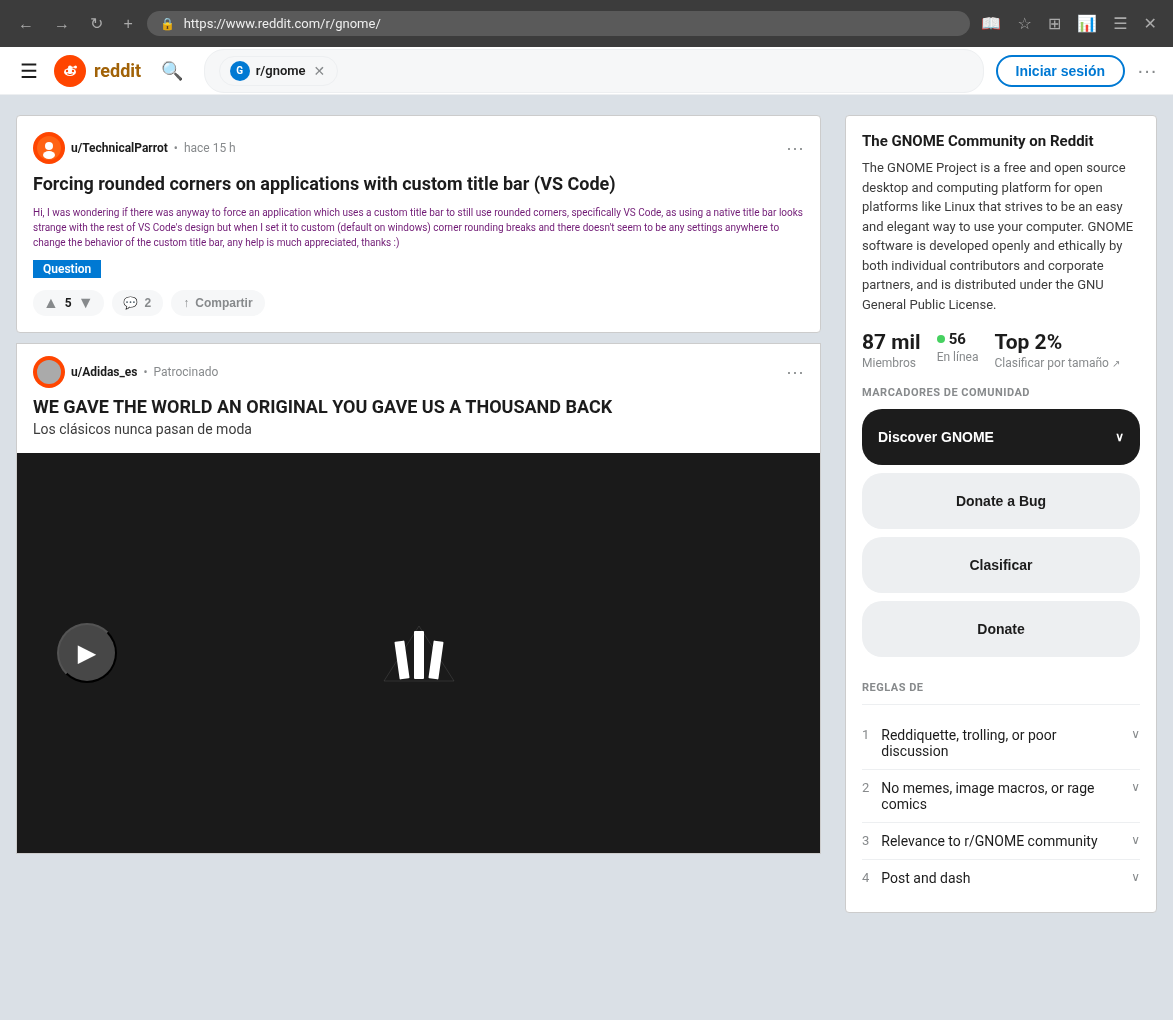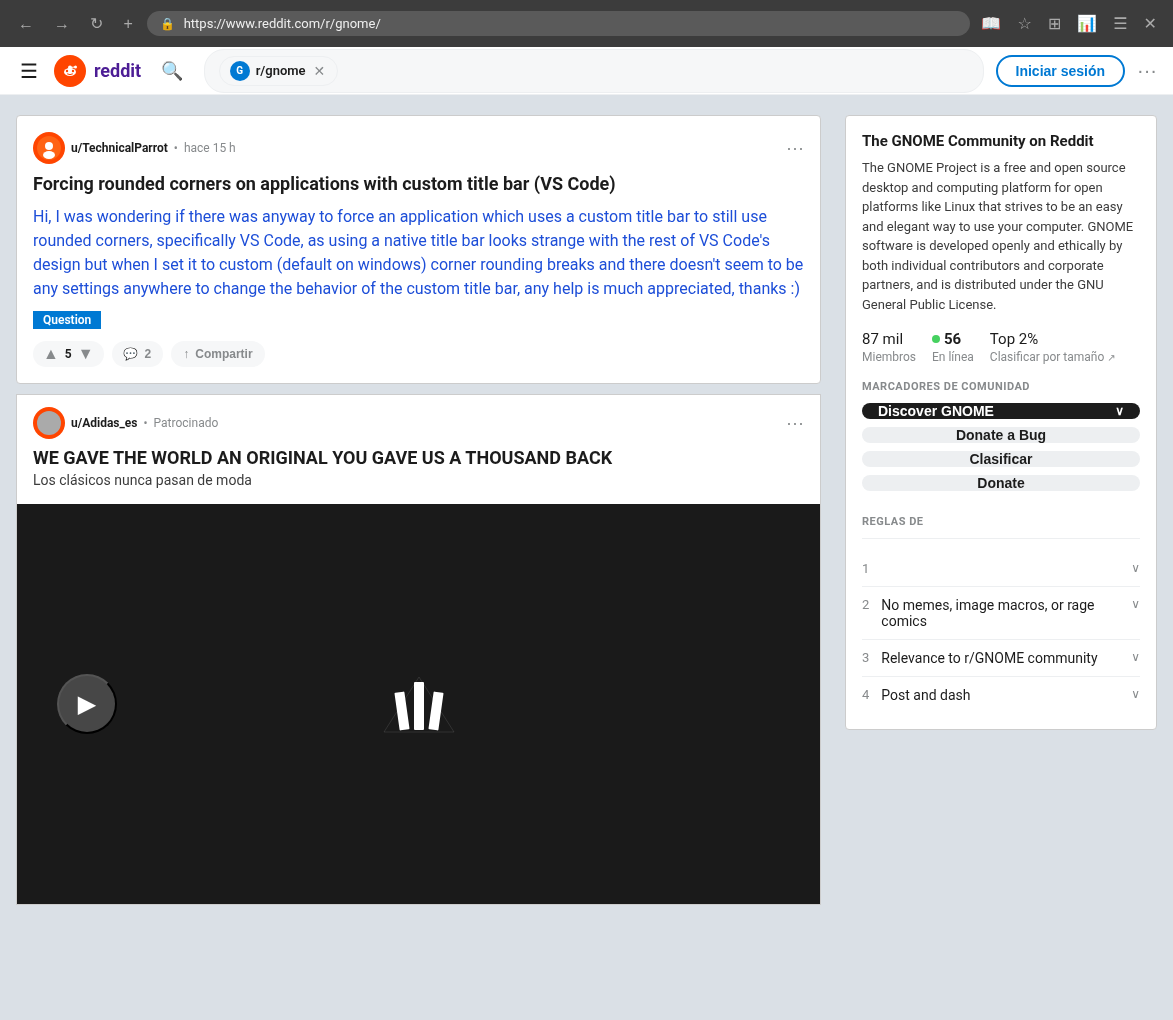--- a/index.html
+++ b/index.html
@@ -81,21 +81,21 @@
       border-radius: 50%;
       display: flex;
       align-items: center;
       justify-content: center;
       color: white;
       font-size: 18px;
     }
     .reddit-logo-text {
       font-weight: 700;
       font-size: 18px;
-      color: #4c1d95;
+      color: #a16207;
     }
     .search-btn {
       background: none;
       border: none;
       cursor: pointer;
       font-size: 18px;
       color: #878a8c;
       padding: 4px 8px;
     }
     .subreddit-filter {
@@ -227,22 +227,22 @@
       font-size: 18px;
     }
     .post-title {
       font-size: 18px;
       font-weight: 700;
       color: #1c1c1c;
       margin-bottom: 10px;
       line-height: 1.3;
     }
     .post-body {
-      font-size: 16px;
-      color: #1d4ed8;
+      font-size: 10px;
+      color: #701a75;
       line-height: 1.5;
       margin-bottom: 10px;
     }
     .post-flair {
       display: inline-block;
       background: #0079d3;
       color: white;
       border-radius: 0;
       padding: 2px 10px;
       font-size: 12px;
@@ -370,22 +370,22 @@
       display: flex;
       gap: 16px;
       margin-bottom: 16px;
     }
     .stat-item {
       display: flex;
       flex-direction: column;
       gap: 2px;
     }
     .stat-value {
-      font-size: 15px;
-      font-weight: 400;
+      font-size: 21px;
+      font-weight: 700;
       color: #1c1c1c;
     }
     .stat-label {
       font-size: 12px;
       color: #878a8c;
     }
     .online-dot {
       display: inline-block;
       width: 8px;
       height: 8px;
@@ -408,21 +408,21 @@
       text-transform: uppercase;
       margin-bottom: 10px;
     }
 
     .community-btn {
       display: block;
       width: 100%;
       background: #edeff1;
       border: none;
       border-radius: 20px;
-      padding: 0 16px;
+      padding: 20px 16px;
       text-align: center;
       font-size: 14px;
       font-weight: 700;
       color: #1c1c1c;
       cursor: pointer;
       margin-bottom: 8px;
       position: relative;
     }
     .community-btn.primary {
       background: #1c1c1c;
@@ -627,20 +627,21 @@
       <button class="community-btn">Donate a Bug</button>
       <button class="community-btn">Clasificar</button>
       <button class="community-btn">Donate</button>
 
       <div style="height:16px;"></div>
       <div class="section-title">REGLAS DE</div>
 
       <div class="rules-section">
         <div class="rule-item">
           <span class="rule-number">1</span>
+          <span class="rule-text">Reddiquette, trolling, or poor discussion</span>
           <span class="rule-chevron">∨</span>
         </div>
         <div class="rule-item">
           <span class="rule-number">2</span>
           <span class="rule-text">No memes, image macros, or rage comics</span>
           <span class="rule-chevron">∨</span>
         </div>
         <div class="rule-item">
           <span class="rule-number">3</span>
           <span class="rule-text">Relevance to r/GNOME community</span>

